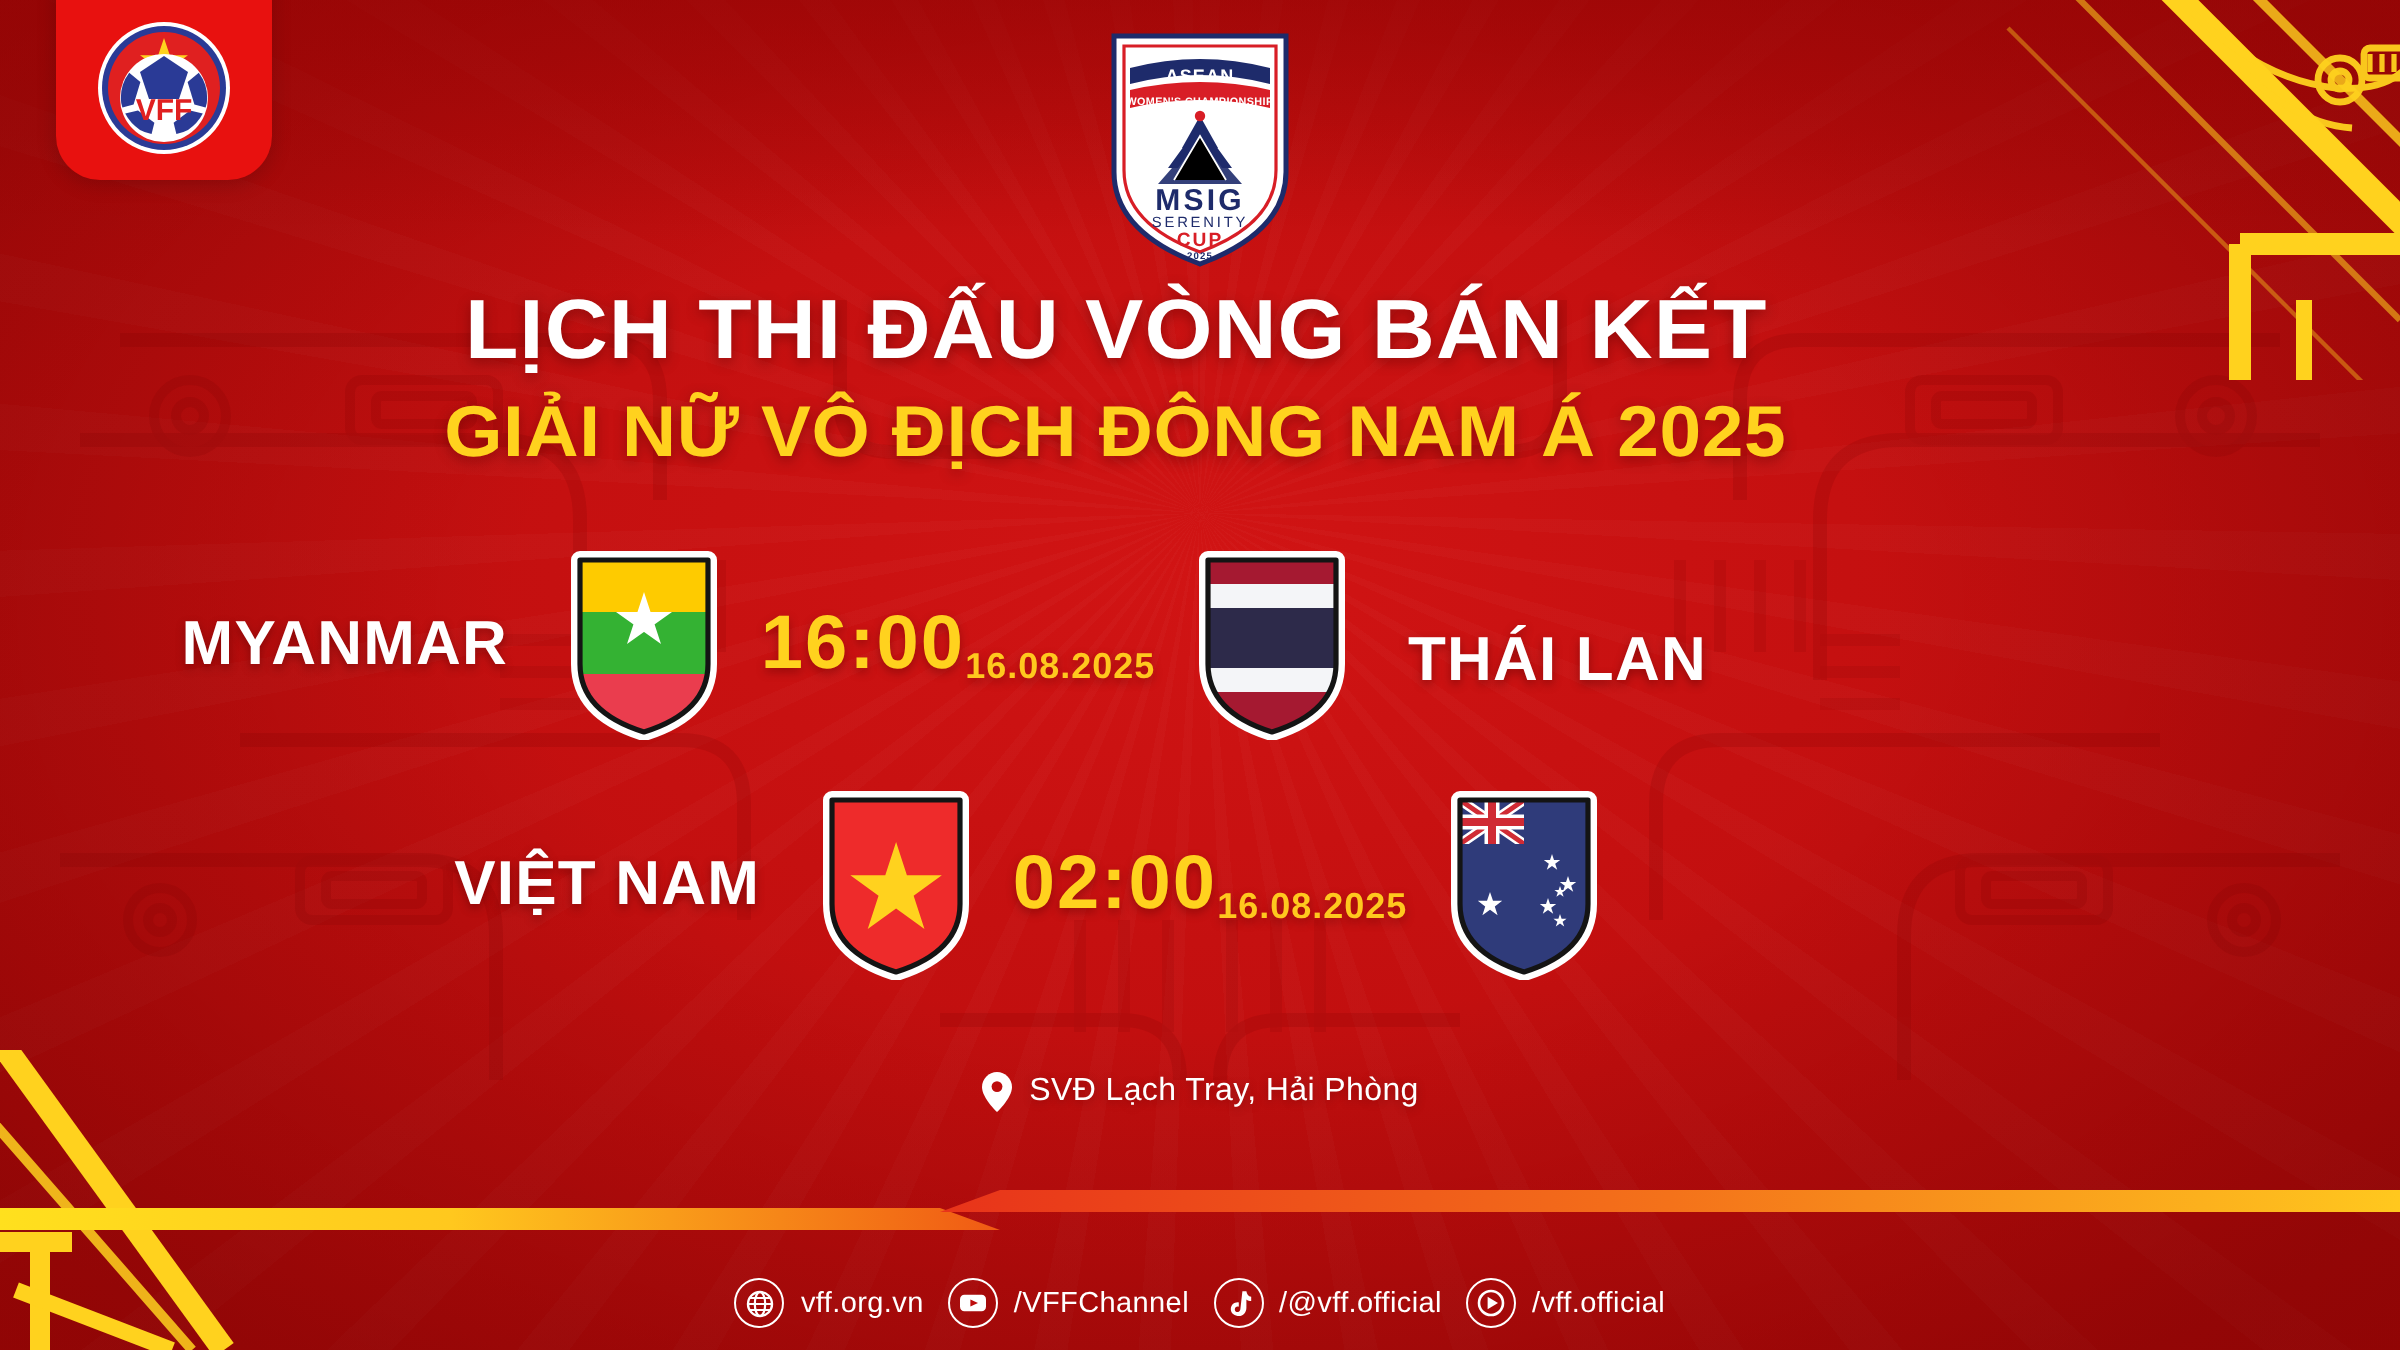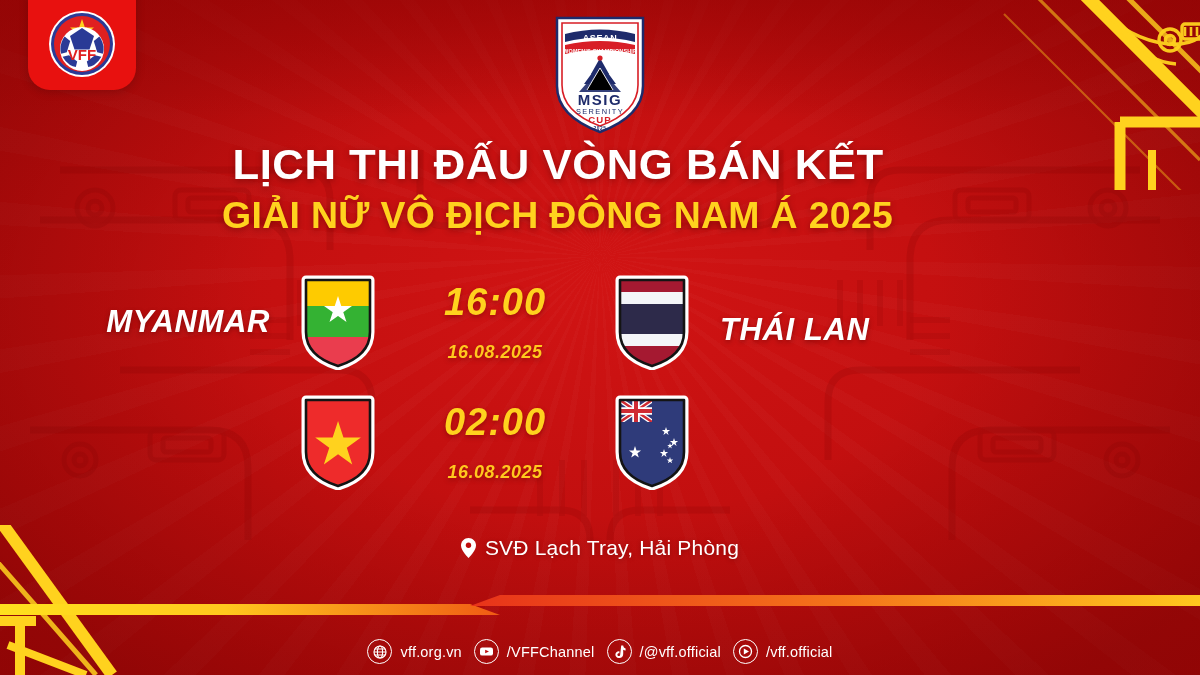--- a/index.html
+++ b/index.html
@@ -71,56 +71,56 @@
   }
   .title-sub {
     margin-top:9px;
     font-size:36px; font-weight:700; color:#FFD21E;
     letter-spacing:.3px; line-height:1.1;
     text-shadow:0 2px 6px rgba(80,0,0,.45);
     transform:scaleX(1.04); display:inline-block;
   }
 
   
-  .matches { position:absolute; left:16px; top:262px; width:958px;font-style:italic; }
+  .matches { position:absolute; left:0; top:262px; width:958px; }
   .match {
     display:flex; align-items:center; justify-content:center;
     height:120px; gap:0;
   }
   .team-name {
     font-size:31px; font-weight:700; color:#FFFFFF;
     letter-spacing:.6px; white-space:nowrap;
     text-shadow:0 2px 5px rgba(80,0,0,.45);
   }
   .team-name.left  { width:252px; text-align:right; padding-right:0; }
   .team-name.right { width:252px; text-align:left;  padding-left:0;margin-top:16px; }
   .flag-slot { width:136px; display:flex; justify-content:center; align-items:center; }
   .center-slot {
     width:178px; text-align:right;
-    display:flex; flex-direction:column; align-items:center; justify-content:center;
+    display:flex; flex-direction:row; align-items:center; justify-content:center;
   }
   .kick-time {
     font-size:38px; font-weight:700; color:#FFD21E;
     letter-spacing:1px; line-height:1;
     text-shadow:0 2px 5px rgba(80,0,0,.4);
   }
   .kick-date {
     margin-top:22px;
     font-size:18px; font-weight:700; color:#FFC81E;
     letter-spacing:.5px; line-height:1;
     text-shadow:0 2px 5px rgba(80,0,0,.4);
   }
 
   
   .venue {
     position:absolute; left:0; top:536px; width:1200px;
     display:flex; align-items:center; justify-content:center; gap:9px;
   }
   .venue-text {
-    font-size:21px; color:#FFFFFF; font-weight:400; letter-spacing:.2px;
+    font-size:16px; color:#FFFFFF; font-weight:400; letter-spacing:.2px;
     text-shadow:0 1px 4px rgba(80,0,0,.4);
   }
 
   
   .footer-band { position:absolute; left:0; bottom:0; width:1200px; height:80px; }
   .footer-line { position:absolute; left:0; bottom:56px; width:1200px; height:24px; }
   .socials {
     position:absolute; left:0; bottom:11px; width:1200px;
     display:flex; align-items:flex-start; justify-content:center; gap:12px;
   }
@@ -314,20 +314,21 @@
             <rect x="0" y="72" width="76" height="24" fill="#A51931"></rect>
           </g>
           <path d="M6 6 H70 V58 Q70 82 38 92 Q6 82 6 58 Z" fill="none" stroke="#141414" stroke-width="2.6" stroke-linejoin="round"></path>
         </svg>
       </div>
 
       <div class="team-name right">THÁI LAN</div>
     </div>
 
     <div class="match">
+      <div class="team-name left">VIỆT NAM</div>
 
       <div class="flag-slot">
         <svg width="76" height="96" viewBox="0 0 76 96">
           <defs>
             <clipPath id="shC">
                 <path d="M6 6 H70 V58 Q70 82 38 92 Q6 82 6 58 Z"></path>
               </clipPath>
           </defs>
           <path d="M6 6 H70 V58 Q70 82 38 92 Q6 82 6 58 Z" fill="none" stroke="#FFFFFF" stroke-width="9" stroke-linejoin="round"></path>
           <g clip-path="url(#shC)">

